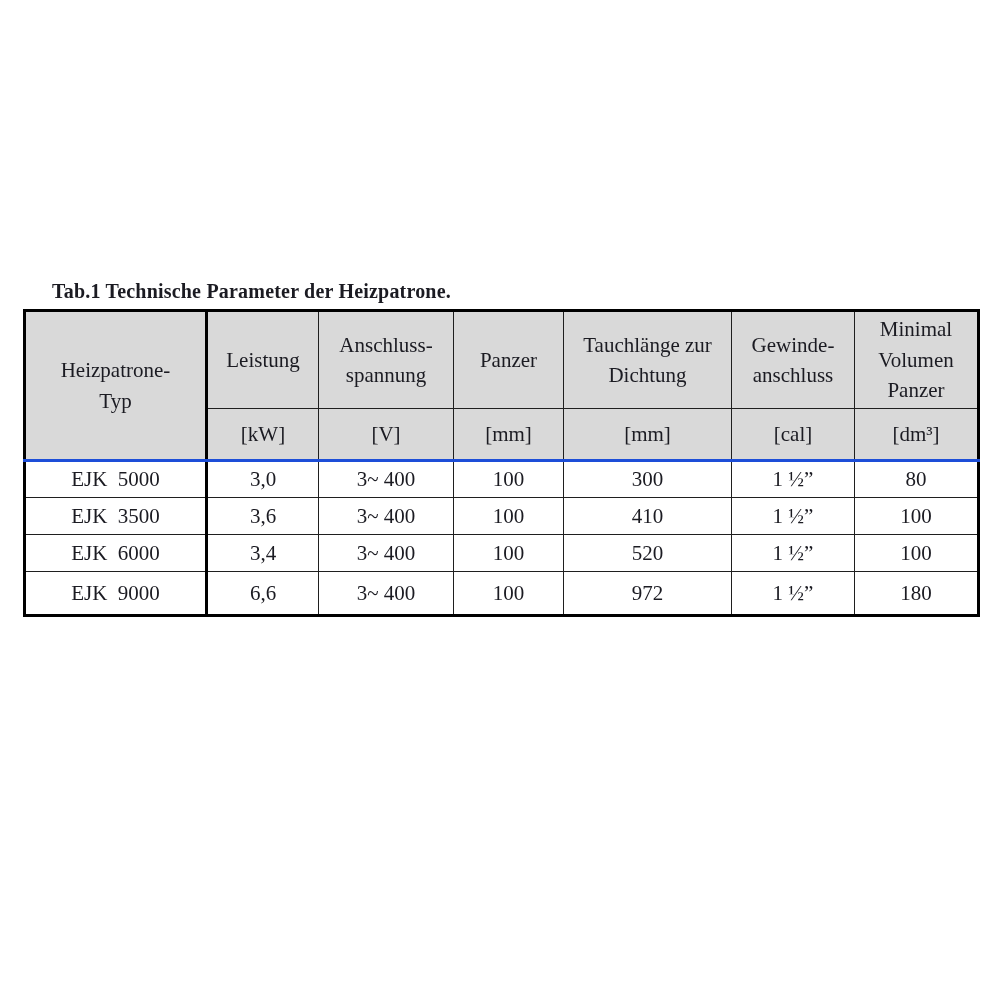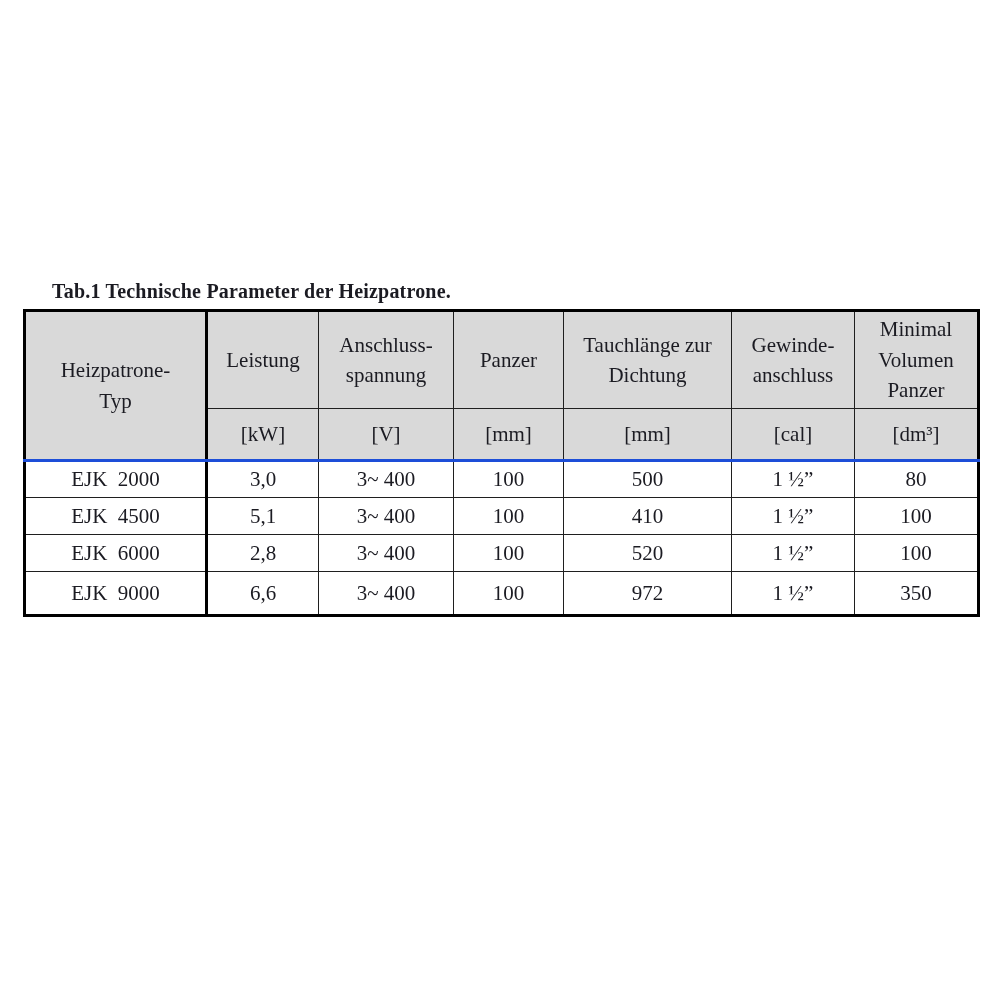--- a/index.html
+++ b/index.html
@@ -102,50 +102,50 @@
       <tr class="row-units">
         <th>[kW]</th>
         <th>[V]</th>
         <th>[mm]</th>
         <th>[mm]</th>
         <th>[cal]</th>
         <th>[dm³]</th>
       </tr>
 
       <tr class="row-data">
-        <td class="col-type">EJK  2000</td>
+        <td class="col-type">EJK  5000</td>
         <td>3,0</td>
         <td>3~ 400</td>
         <td>100</td>
-        <td>500</td>
+        <td>300</td>
         <td>1 ½”</td>
         <td>80</td>
       </tr>
       <tr class="row-data">
-        <td class="col-type">EJK  4500</td>
-        <td>5,1</td>
+        <td class="col-type">EJK  3500</td>
+        <td>3,6</td>
         <td>3~ 400</td>
         <td>100</td>
         <td>410</td>
         <td>1 ½”</td>
         <td>100</td>
       </tr>
       <tr class="row-data">
         <td class="col-type">EJK  6000</td>
-        <td>2,8</td>
+        <td>3,4</td>
         <td>3~ 400</td>
         <td>100</td>
         <td>520</td>
         <td>1 ½”</td>
         <td>100</td>
       </tr>
       <tr class="row-data-last">
         <td class="col-type">EJK  9000</td>
         <td>6,6</td>
         <td>3~ 400</td>
         <td>100</td>
         <td>972</td>
         <td>1 ½”</td>
-        <td>350</td>
+        <td>180</td>
       </tr>
     </tbody>
   </table>
 </div>
 
 </body></html>

